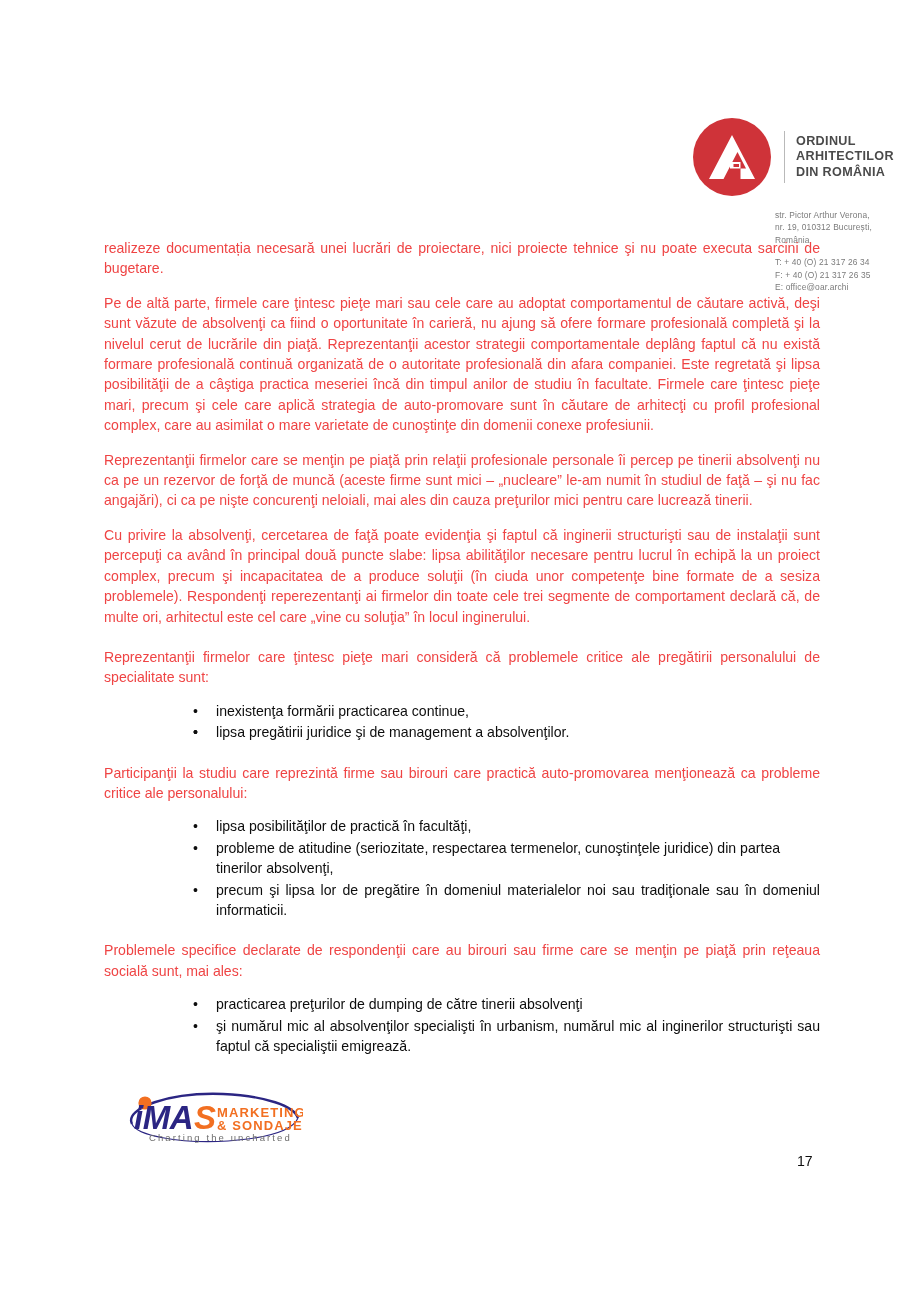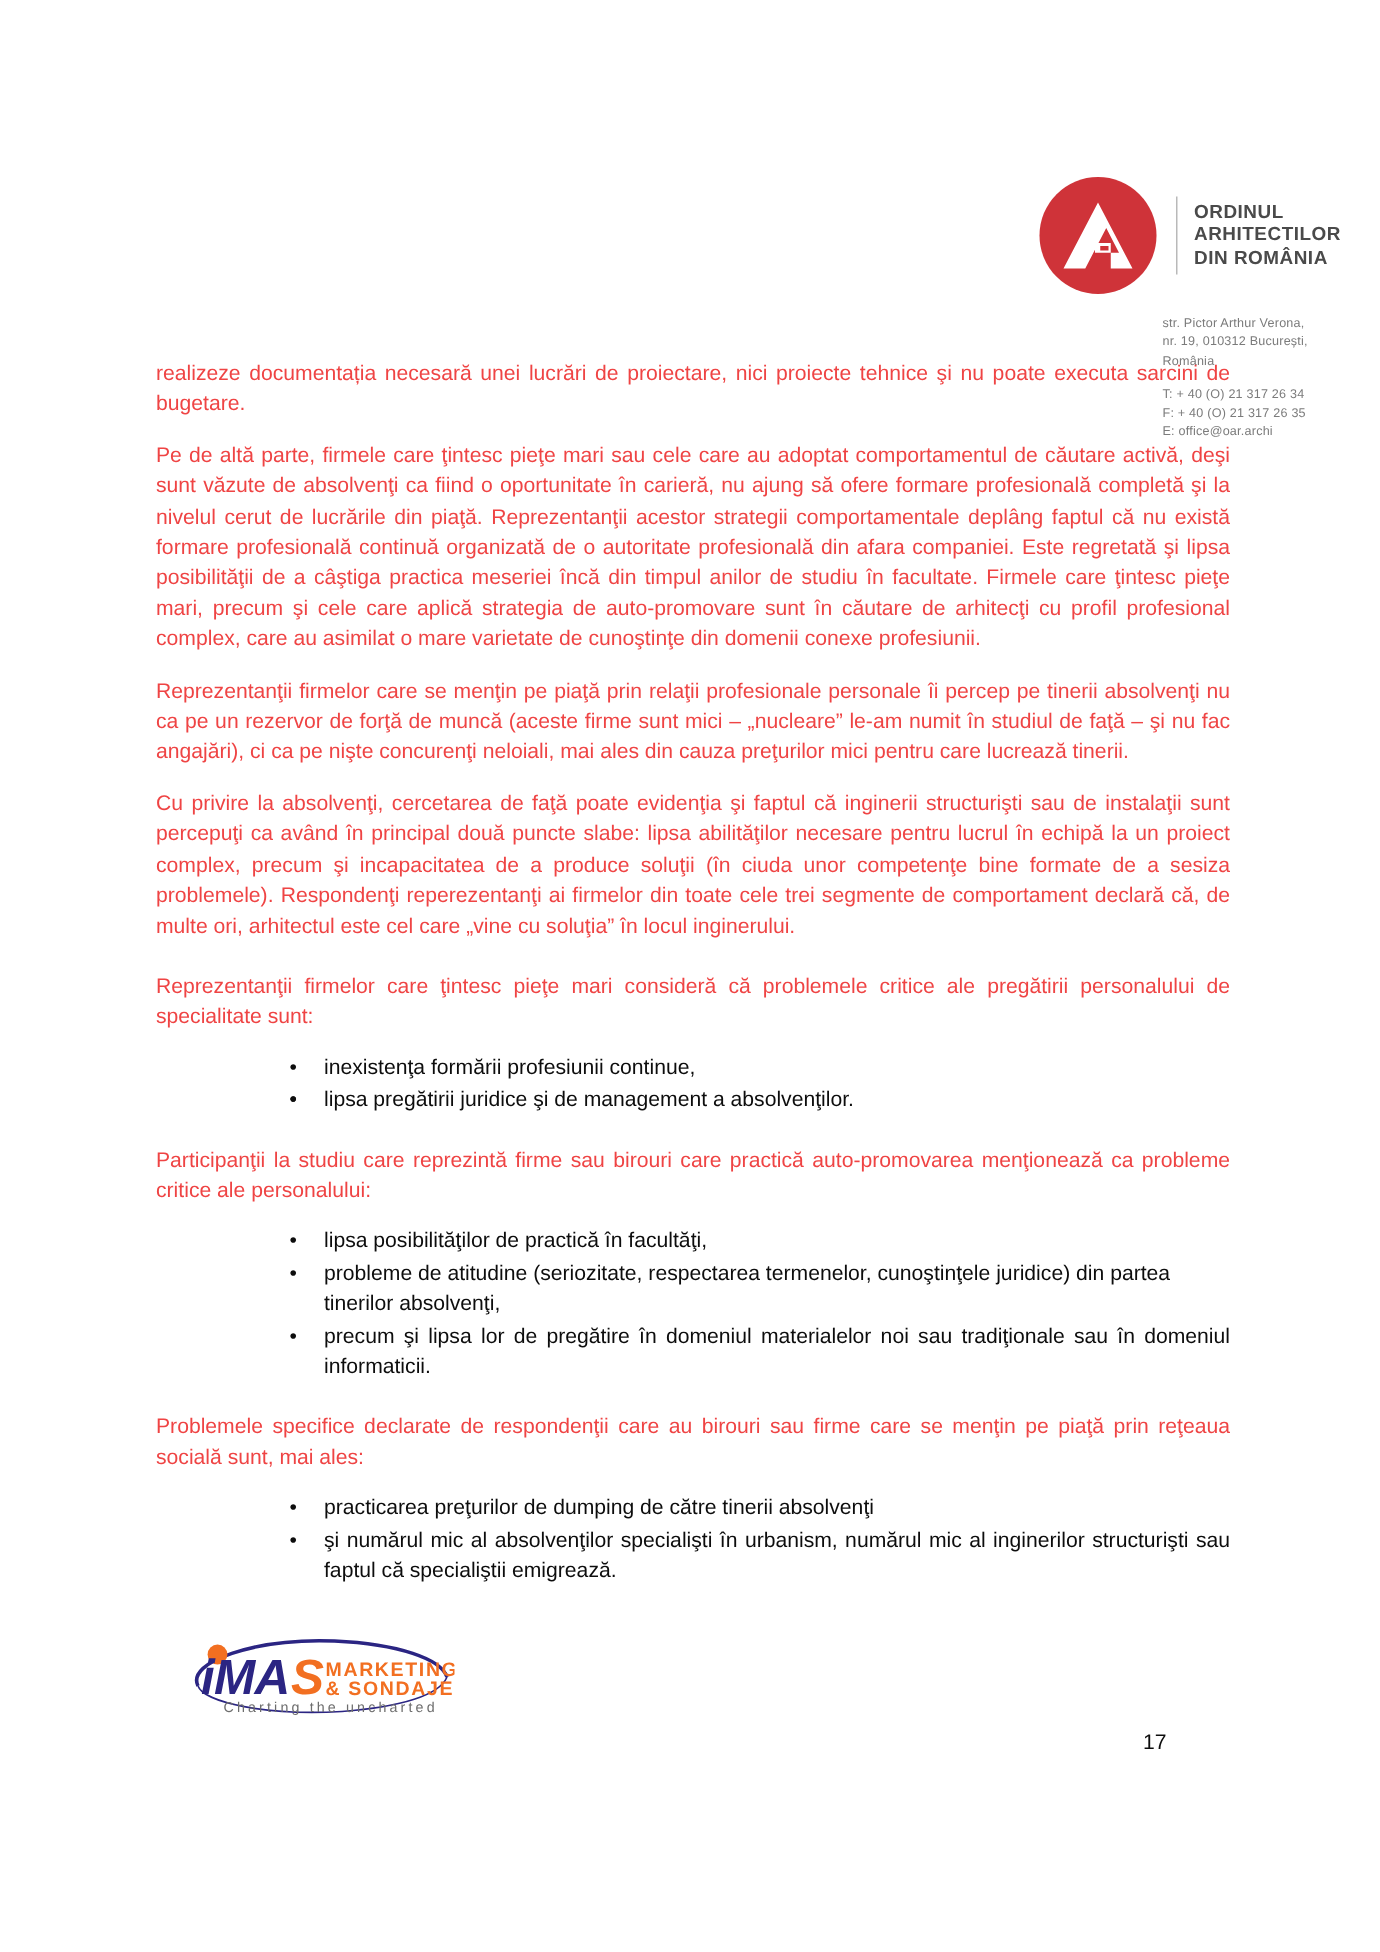--- a/index.html
+++ b/index.html
@@ -102,21 +102,21 @@
     position: absolute;
     left: 118px;
     top: 1086px;
     width: 185px;
     height: 62px;
   }
   .footer-logo svg { display: block; }
 
   .page-number {
     position: absolute;
-    left: 762px;
+    left: 797px;
     top: 1152px;
     font-size: 14.1px;
     line-height: 18px;
     color: #0d0d0d;
   }
 </style>
 </head>
 <body>
 
 <div class="page">
@@ -156,21 +156,21 @@
 
     <p class="body">Reprezentanţii firmelor care se menţin pe piaţă prin relaţii profesionale personale îi percep pe tinerii absolvenţi nu ca pe un rezervor de forţă de muncă (aceste firme sunt mici – „nucleare” le-am numit în studiul de faţă – şi nu fac angajări), ci ca pe nişte concurenţi neloiali, mai ales din cauza preţurilor mici pentru care lucrează tinerii.</p>
 
     <p class="body">Cu privire la absolvenţi, cercetarea de faţă poate evidenţia şi faptul că inginerii structurişti sau de instalaţii sunt percepuţi ca având în principal două puncte slabe: lipsa abilităţilor necesare pentru lucrul în echipă la un proiect complex, precum şi incapacitatea de a produce soluţii (în ciuda unor competenţe bine formate de a sesiza problemele). Respondenţi reperezentanţi ai firmelor din toate cele trei segmente de comportament declară că, de multe ori, arhitectul este cel care „vine cu soluţia” în locul inginerului.</p>
 
     <p class="body tight">Reprezentanţii firmelor care ţintesc pieţe mari consideră că problemele critice ale pregătirii personalului de specialitate sunt:</p>
 
     <ul class="bullets">
       <li>
         <span class="bullet-dot">•</span>
-        <span>inexistenţa formării profesiunii continue,</span>
+        <span>inexistenţa formării practicarea continue,</span>
       </li>
       <li>
         <span class="bullet-dot">•</span>
       </li>
       <li class="nojust">
         <span class="bullet-dot">•</span>
         <span>lipsa pregătirii juridice şi de management a absolvenţilor.</span>
       </li>
     </ul>
 

